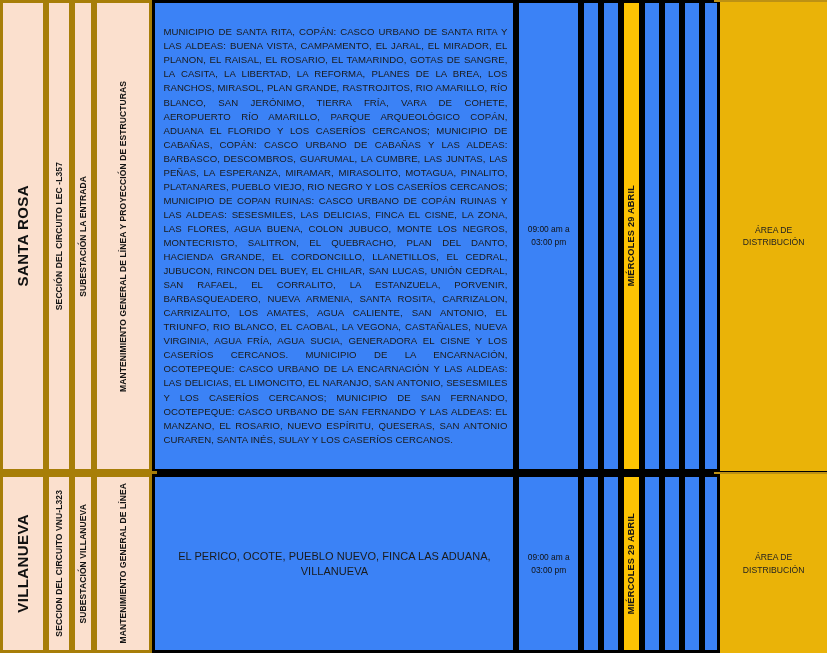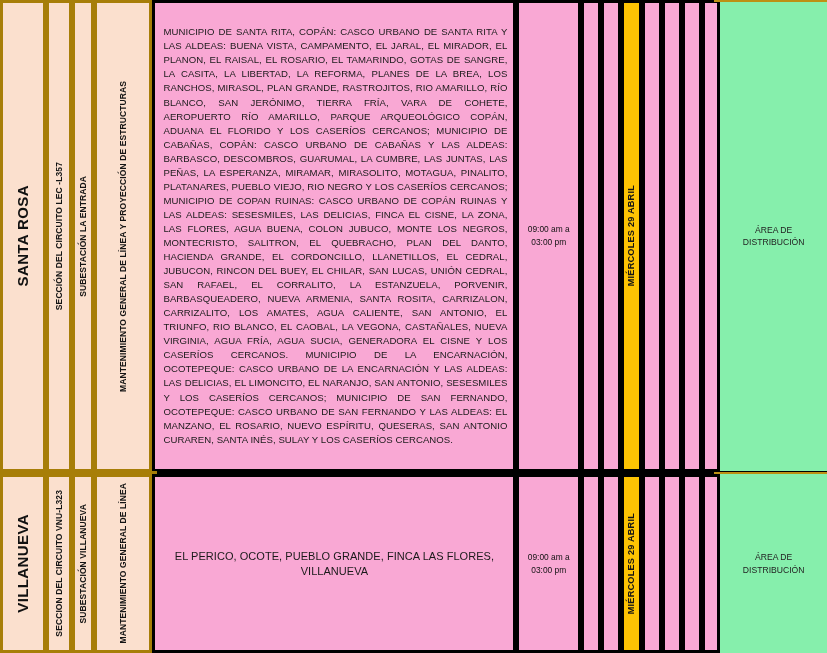--- a/index.html
+++ b/index.html
@@ -100,39 +100,39 @@
   }
   .small-vlabel {
     font-size: 8.5px;
     font-weight: 600;
     color: #141414;
     letter-spacing: 0.1px;
   }
 
   
   .white {
-    background: #f9a8d4;
+    background: #3b82f6;
     border-top: 3px solid #000000;
     border-bottom: 3px solid #000000;
     border-left: 3px solid #000000;
     border-right: 3px solid #000000;
   }
   .c-desc  { width: 385px; }
   .c-time  { width: 68px;  }
   .c-b1    { width: 21px;  }
   .c-b2    { width: 21px;  }
   .c-date  { width: 21px;  background: #FDC303; }
   .c-b3    { width: 21px;  }
   .c-b4    { width: 21px;  }
   .c-b5    { width: 21px;  }
   .c-b6    { width: 19px;  }
   .c-area  {
     width: 113px;
     border: none;
-    background: #86efac;
+    background: #eab308;
   }
 
   .desc-text {
     font-size: 9.6px;
     line-height: 14.05px;
     color: #1a1a1a;
     text-align: justify;
     text-align-last: left;
     padding: 4px 6px 4px 8px;
     width: 100%;
@@ -232,21 +232,21 @@
 
     <div class="cell peach c-sub">
       <span class="vtext small-vlabel">SUBESTACIÓN VILLANUEVA</span>
     </div>
 
     <div class="cell peach c-mant">
       <span class="vtext small-vlabel">MANTENIMIENTO GENERAL DE LÍNEA</span>
     </div>
 
     <div class="cell white c-desc">
-      <div class="desc-text centered">EL PERICO, OCOTE, PUEBLO GRANDE, FINCA LAS FLORES,  VILLANUEVA</div>
+      <div class="desc-text centered">EL PERICO, OCOTE, PUEBLO NUEVO, FINCA LAS ADUANA,  VILLANUEVA</div>
     </div>
 
     <div class="cell white c-time">
       <div class="time-text">09:00  am a
 03:00  pm</div>
     </div>
 
     <div class="cell white c-b1"></div>
     <div class="cell white c-b2"></div>
 

